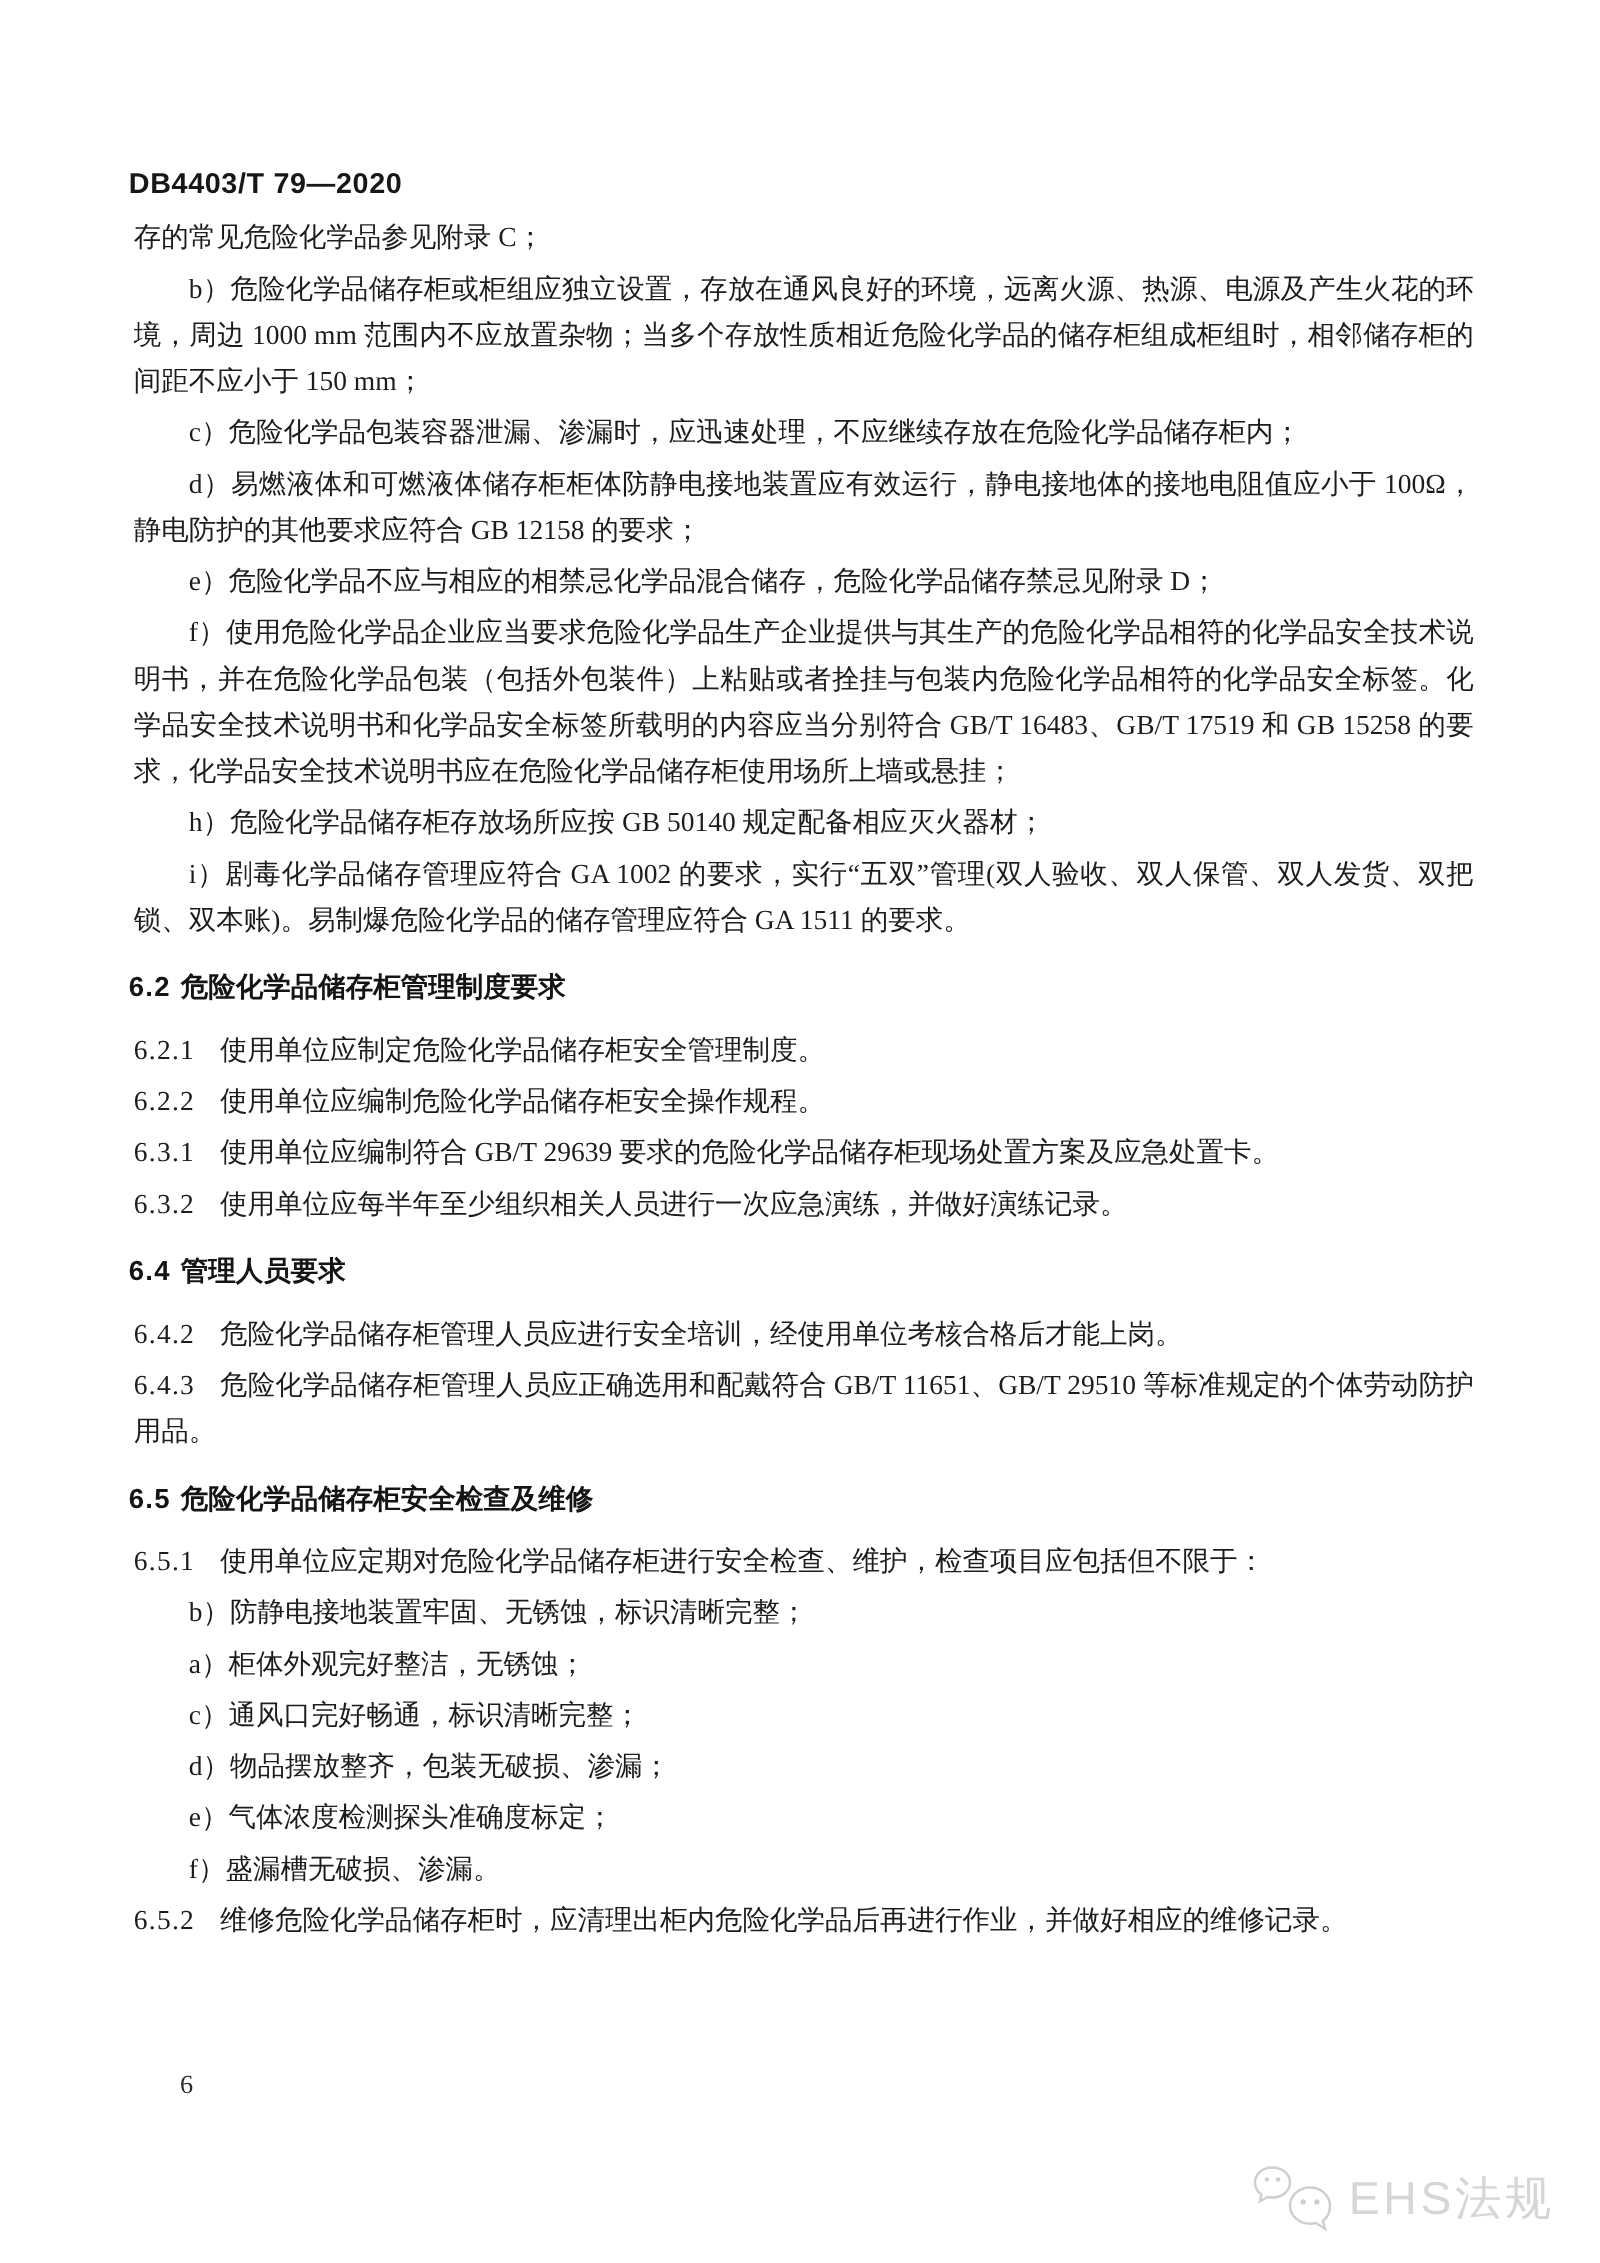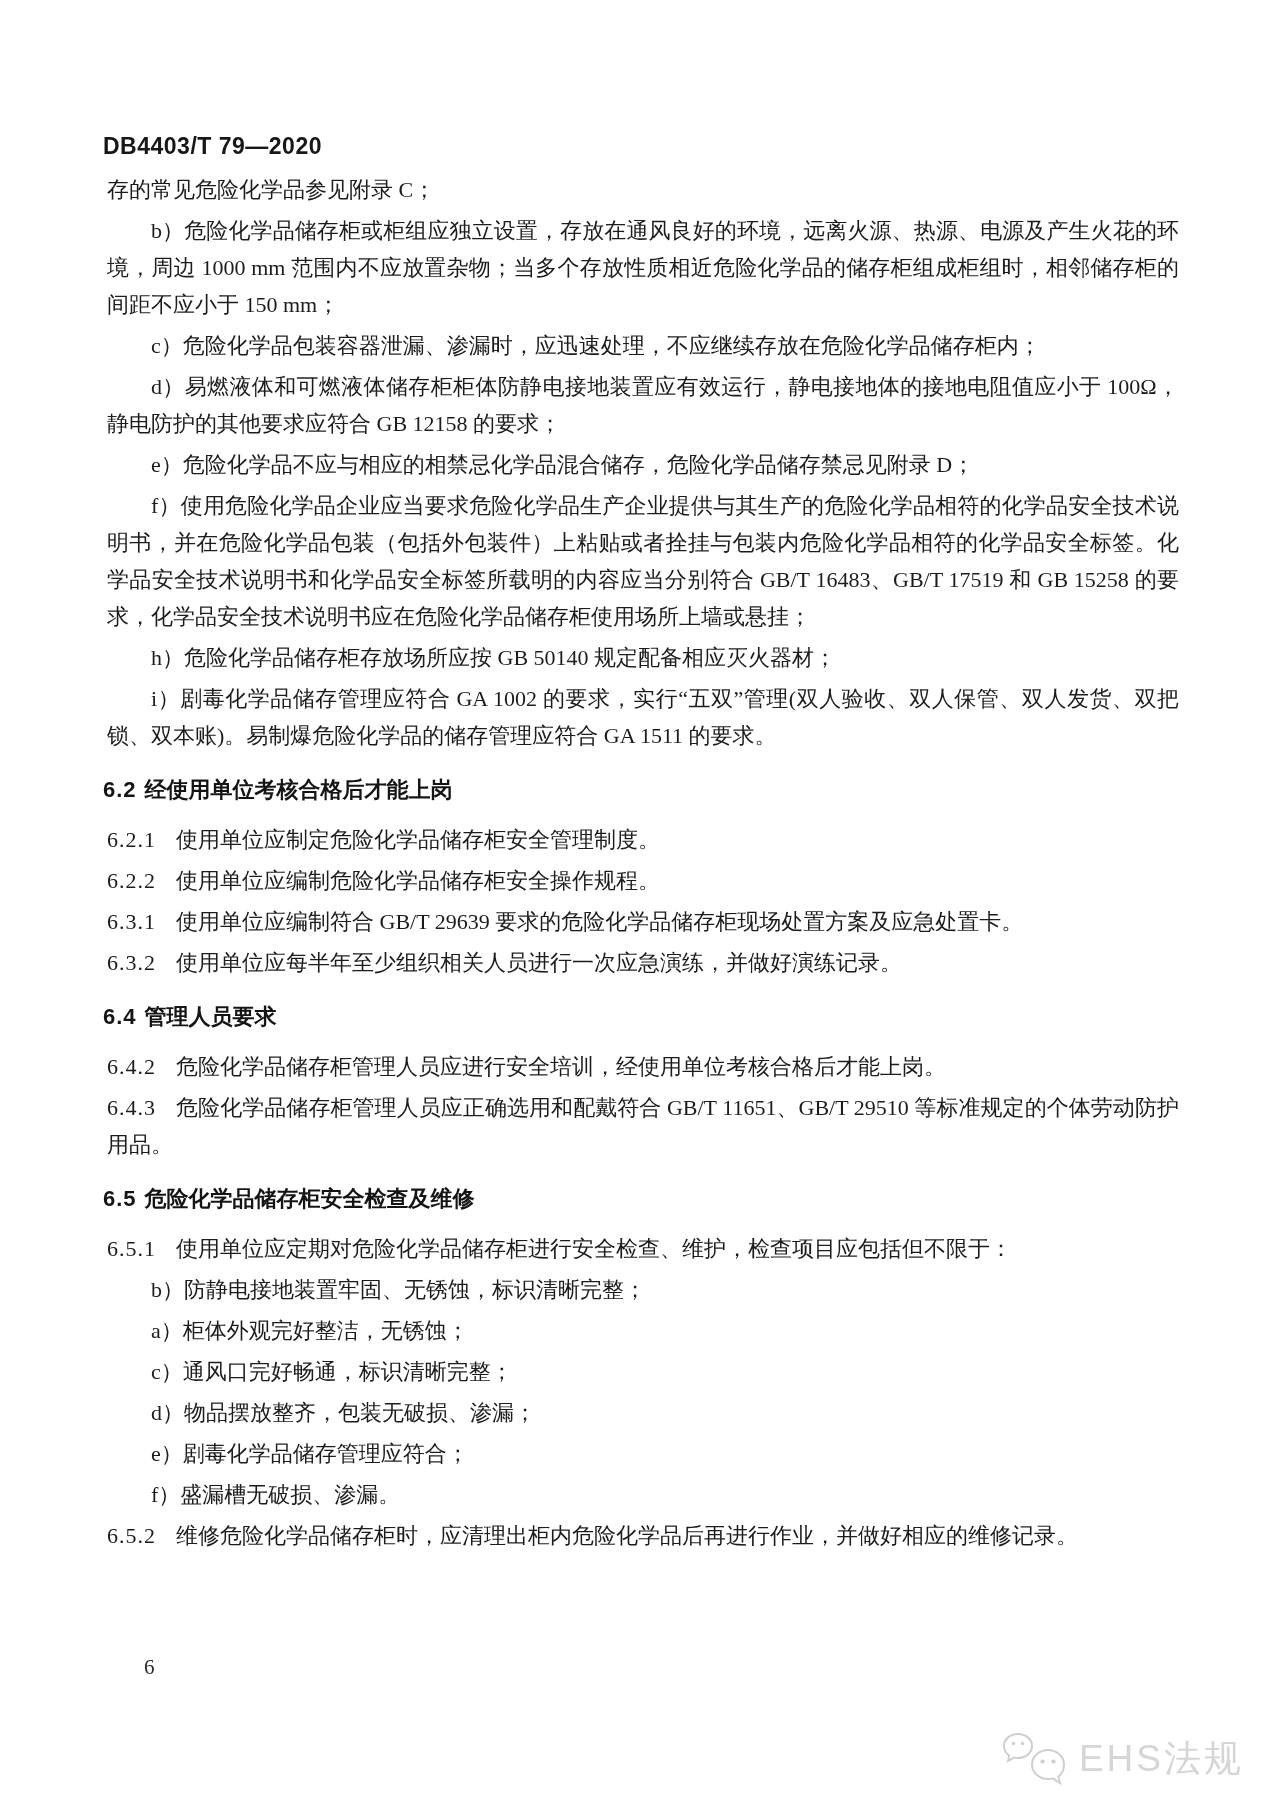--- a/index.html
+++ b/index.html
@@ -59,21 +59,21 @@
 
     <p class="para">b）危险化学品储存柜或柜组应独立设置，存放在通风良好的环境，远离火源、热源、电源及产生火花的环境，周边 1000 mm 范围内不应放置杂物；当多个存放性质相近危险化学品的储存柜组成柜组时，相邻储存柜的间距不应小于 150 mm；</p>
     <p class="para">c）危险化学品包装容器泄漏、渗漏时，应迅速处理，不应继续存放在危险化学品储存柜内；</p>
     <p class="para">d）易燃液体和可燃液体储存柜柜体防静电接地装置应有效运行，静电接地体的接地电阻值应小于 100Ω，静电防护的其他要求应符合 GB 12158 的要求；</p>
     <p class="para">e）危险化学品不应与相应的相禁忌化学品混合储存，危险化学品储存禁忌见附录 D；</p>
     <p class="para">f）使用危险化学品企业应当要求危险化学品生产企业提供与其生产的危险化学品相符的化学品安全技术说明书，并在危险化学品包装（包括外包装件）上粘贴或者拴挂与包装内危险化学品相符的化学品安全标签。化学品安全技术说明书和化学品安全标签所载明的内容应当分别符合 GB/T 16483、GB/T 17519 和 GB 15258 的要求，化学品安全技术说明书应在危险化学品储存柜使用场所上墙或悬挂；</p>
     <p class="para">h）危险化学品储存柜存放场所应按 GB 50140 规定配备相应灭火器材；</p>
     <p class="para">i）剧毒化学品储存管理应符合 GA 1002 的要求，实行“五双”管理(双人验收、双人保管、双人发货、双把锁、双本账)。易制爆危险化学品的储存管理应符合 GA 1511 的要求。</p>
 
     <p class="sec-heading">
-      <span class="num">6.2</span><span>经使用单位考核合格后才能上岗</span>
+      <span class="num">6.2</span><span>危险化学品储存柜管理制度要求</span>
     </p>
     <p class="clause">
       <span class="num">6.2.1</span><span>使用单位应制定危险化学品储存柜安全管理制度。</span>
     </p>
     <p class="clause">
       <span class="num">6.2.2</span><span>使用单位应编制危险化学品储存柜安全操作规程。</span>
     </p>
 
     <p class="clause">
       <span class="num">6.3.1</span><span>使用单位应编制符合 GB/T 29639 要求的危险化学品储存柜现场处置方案及应急处置卡。</span>
@@ -95,21 +95,21 @@
     <p class="sec-heading">
       <span class="num">6.5</span><span>危险化学品储存柜安全检查及维修</span>
     </p>
     <p class="clause">
       <span class="num">6.5.1</span><span>使用单位应定期对危险化学品储存柜进行安全检查、维护，检查项目应包括但不限于：</span>
     </p>
     <p class="subitem">b）防静电接地装置牢固、无锈蚀，标识清晰完整；</p>
     <p class="subitem">a）柜体外观完好整洁，无锈蚀；</p>
     <p class="subitem">c）通风口完好畅通，标识清晰完整；</p>
     <p class="subitem">d）物品摆放整齐，包装无破损、渗漏；</p>
-    <p class="subitem">e）剧毒化学品储存管理应符合；</p>
+    <p class="subitem">e）气体浓度检测探头准确度标定；</p>
     <p class="subitem">f）盛漏槽无破损、渗漏。</p>
     <p class="clause">
       <span class="num">6.5.2</span><span>维修危险化学品储存柜时，应清理出柜内危险化学品后再进行作业，并做好相应的维修记录。</span>
     </p>
 
   </div>
 
   <div class="page-number">6</div>
 
   <div class="watermark">

